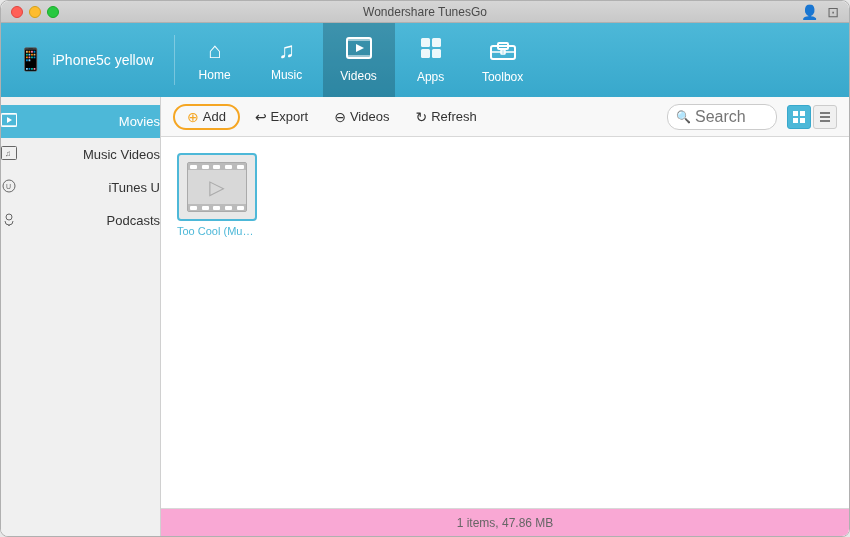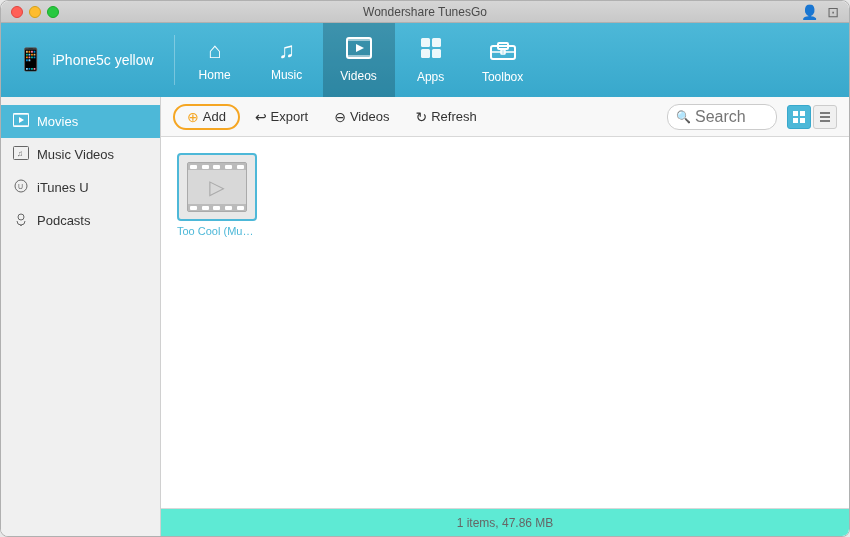--- a/index.html
+++ b/index.html
@@ -120,24 +120,25 @@
       background: #f0f0f0;
       border-right: 1px solid #d0d0d0;
       display: flex;
       flex-direction: column;
       padding: 8px 0;
     }
     .sidebar-item {
       display: flex;
       align-items: center;
       gap: 8px;
-      padding: 8px 12px;
+      padding: 8px 0;
       font-size: 13px;
       color: #333;
       cursor: pointer;
+      justify-content: space-between;
     }
     .sidebar-item.active {
       background: #4db8d8;
       color: white;
     }
     .sidebar-item-icon {
       font-size: 14px;
       width: 16px;
       text-align: center;
     }
@@ -283,21 +284,21 @@
       color: #4db8d8;
       max-width: 80px;
       text-align: center;
       overflow: hidden;
       text-overflow: ellipsis;
       white-space: nowrap;
     }
     
     .status-bar {
       height: 28px;
-      background: #5eead4;
+      background: #f9a8d4;
       border-top: 1px solid #d8d8d8;
       display: flex;
       align-items: center;
       justify-content: center;
       font-size: 12px;
       color: #666;
     }
     
     .nav-separator {
       width: 1px;

